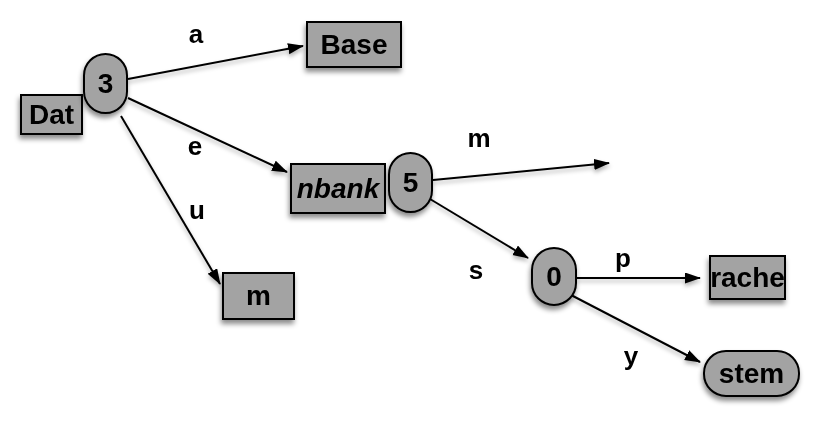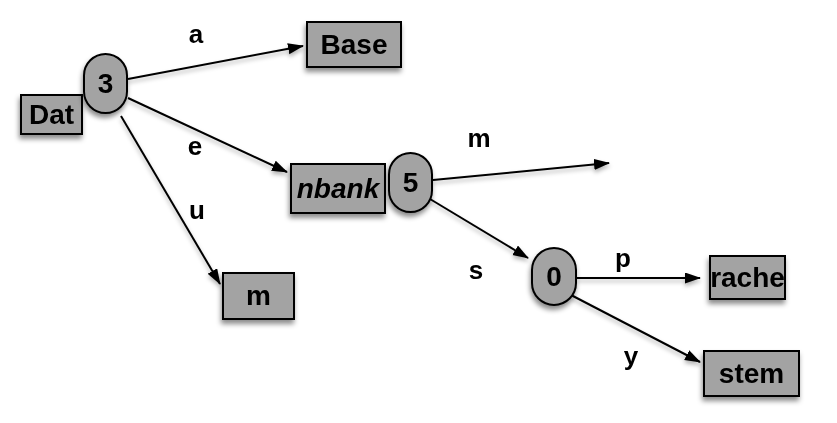--- a/index.html
+++ b/index.html
@@ -54,21 +54,21 @@
   
   #node-dat    { left: 20px;  top: 63px;  width: 63px; height: 41px; margin-top: 31px; }
   #node-3      { left: 83px;  top: 53px;  width: 45px; height: 61px; }
   #node-base   { left: 306px; top: 21px;  width: 96px; height: 47px; }
   #node-nbank  { left: 290px; top: 163px; width: 96px; height: 51px; font-style: italic; }
   #node-5      { left: 388px; top: 152px; width: 45px; height: 61px; }
   #node-m      { left: 222px; top: 272px; width: 73px; height: 48px; }
   #node-0      { left: 531px; top: 247px; width: 46px; height: 59px; }
   #node-odelle { left: 612px; top: 140px; width: 99px; height: 46px; }
   #node-rache  { left: 703px; top: 255px; width: 77px; height: 45px; margin-left: 6px; }
-  #node-stem   { left: 703px; top: 350px; width: 97px; height: 47px; }
+  #node-stem   { left: 703px; top: 350px; width: 97px; height: 47px; border-radius: 23px; }
   
   #elabel-a { left: 196px; top: 34px;  }
   #elabel-e { left: 195px; top: 146px; }
   #elabel-u { left: 197px; top: 210px; }
   #elabel-m { left: 479px; top: 138px; }
   #elabel-s { left: 476px; top: 270px; }
   #elabel-p { left: 623px; top: 258px; }
   #elabel-y { left: 631px; top: 356px; }
 </style>
 </head>

